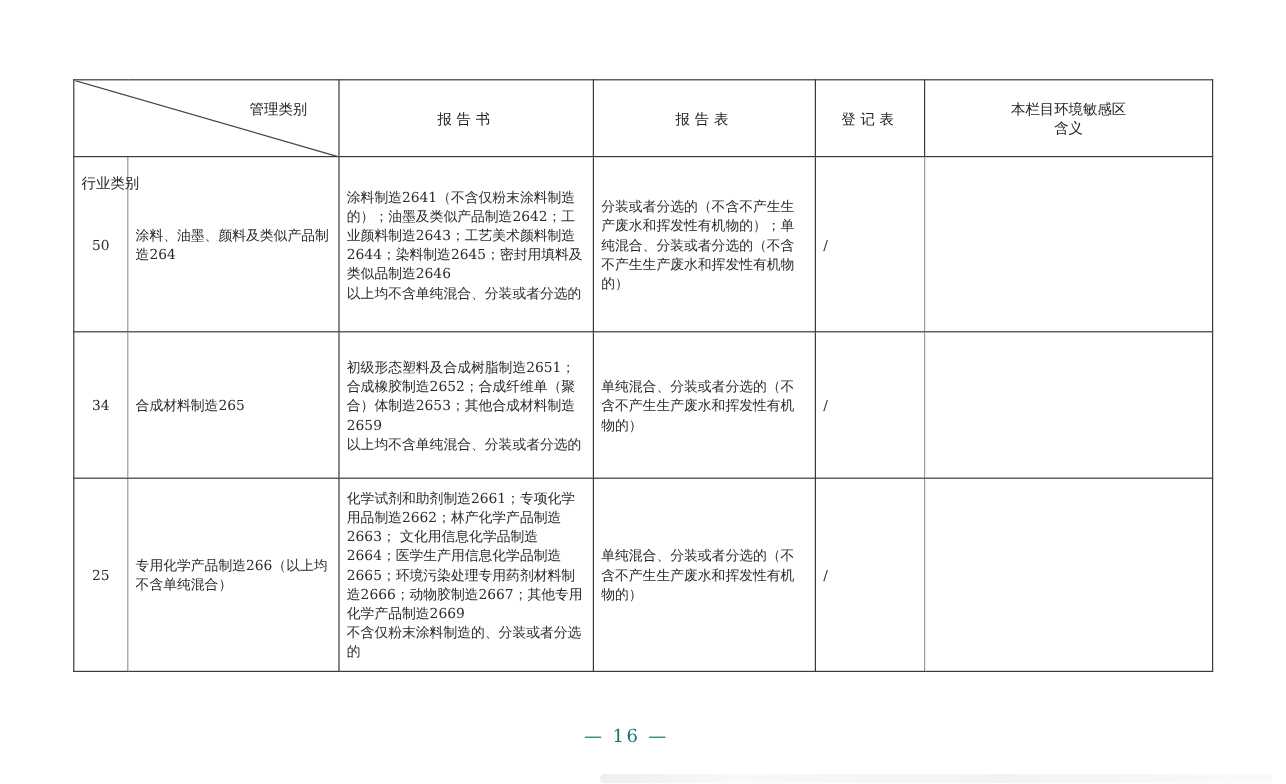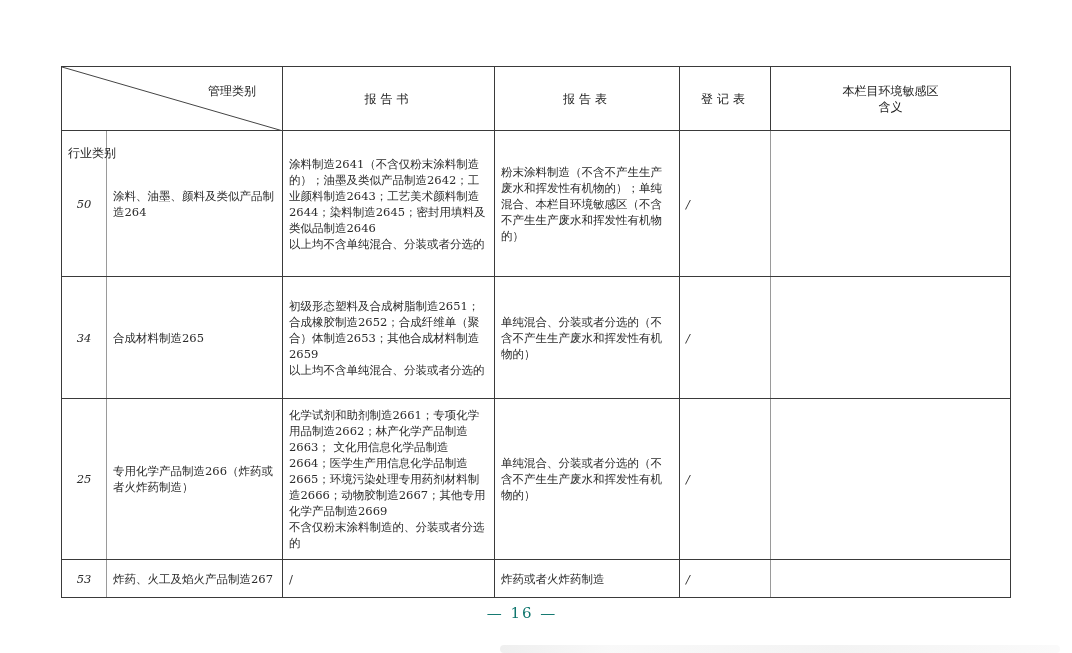--- a/index.html
+++ b/index.html
@@ -9,21 +9,21 @@
   }
   .table {
     position: absolute; left: 61px; top: 66px; width: 949px;
     border-collapse: collapse; table-layout: fixed;
   }
   .table td, .table th {
     border: 1.5px solid #3a3a3a; padding: 0 6px; vertical-align: middle;
     font-size: 11.5px; line-height: 16px; font-weight: normal;
   }
   .table td.light-left { border-left: 1.5px solid #9a9a9a; }
-  .table td.light-right { border-right: 1.5px solid #9a9a9a; font-style: italic; }
+  .table td.light-right { border-right: 1.5px solid #9a9a9a; }
   .table th {
     font-family: "DejaVu Sans", "Liberation Sans", sans-serif; font-size: 12px;
     text-align: center; letter-spacing: 4px; color: #222;
   }
   .table th.sens { letter-spacing: 0; line-height: 16px; text-align: center; }
   .hdr-row { height: 64px; }
   .diag {
     position: relative; padding: 0 !important; letter-spacing: 0 !important;
   }
   .diag svg { position: absolute; left: 0; top: 0; }
@@ -71,50 +71,42 @@
     <th>登记表</th>
     <th class="sens ws">本栏目环境敏感区
 含义</th>
   </tr>
 
   <tr style="height:146px">
     <td class="num light-right">50</td>
     <td class="light-left">涂料、油墨、颜料及类似产品制造264</td>
     <td class="ws">涂料制造2641（不含仅粉末涂料制造的）；油墨及类似产品制造2642；工业颜料制造2643；工艺美术颜料制造2644；染料制造2645；密封用填料及类似品制造2646
 以上均不含单纯混合、分装或者分选的</td>
-    <td>粉末涂料制造（不含不产生生产废水和挥发性有机物的）；单纯混合、本栏目环境敏感区（不含不产生生产废水和挥发性有机物的）</td>
+    <td>分装或者分选的（不含不产生生产废水和挥发性有机物的）；单纯混合、分装或者分选的（不含不产生生产废水和挥发性有机物的）</td>
     <td class="light-right">/</td>
     <td class="light-left"></td>
   </tr>
 
   <tr style="height:122px">
     <td class="num light-right">34</td>
     <td class="light-left">合成材料制造265</td>
     <td class="ws">初级形态塑料及合成树脂制造2651；合成橡胶制造2652；合成纤维单（聚合）体制造2653；其他合成材料制造2659
 以上均不含单纯混合、分装或者分选的</td>
     <td>单纯混合、分装或者分选的（不含不产生生产废水和挥发性有机物的）</td>
     <td class="light-right">/</td>
     <td class="light-left"></td>
   </tr>
 
   <tr style="height:161px">
     <td class="num light-right">25</td>
-    <td class="light-left">专用化学产品制造266（炸药或者火炸药制造）</td>
+    <td class="light-left">专用化学产品制造266（以上均不含单纯混合）</td>
     <td class="ws">化学试剂和助剂制造2661；专项化学用品制造2662；林产化学产品制造2663； 文化用信息化学品制造2664；医学生产用信息化学品制造2665；环境污染处理专用药剂材料制造2666；动物胶制造2667；其他专用化学产品制造2669
 不含仅粉末涂料制造的、分装或者分选的</td>
     <td>单纯混合、分装或者分选的（不含不产生生产废水和挥发性有机物的）</td>
     <td class="light-right">/</td>
     <td class="light-left"></td>
   </tr>
 
-  <tr style="height:38px">
-    <td class="num light-right">53</td>
-    <td class="light-left">炸药、火工及焰火产品制造267</td>
-    <td class="ws">/</td>
-    <td>炸药或者火炸药制造</td>
-    <td class="light-right">/</td>
-    <td class="light-left"></td>
-  </tr>
 </tbody>
   </table>
 
 <div class="page-num">— 16 —</div>
 <div class="bottom-fade"></div>
 
 </body></html>

